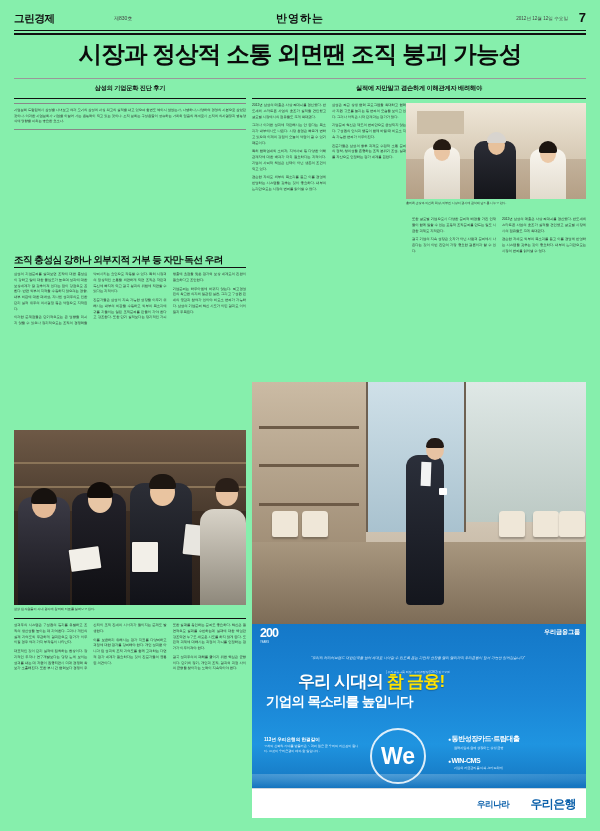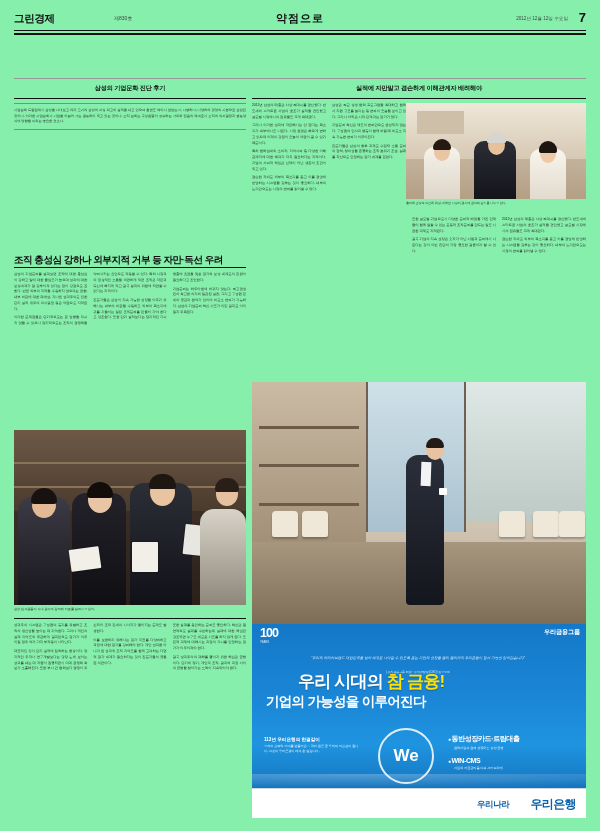--- a/index.html
+++ b/index.html
@@ -299,25 +299,25 @@
     text-shadow: 0 1px 1px rgba(0,0,0,.25);
     margin-left: 32px;
   }
   .ad-h1 .hl { color: #ffe200; }
   .ad-h2 {
     position: absolute; left: 14px; top: 69px;
     font-size: 13.5px; font-weight: bold; color: #fff;
     letter-spacing: -0.7px;
   }
   .ad-we {
-    position: absolute; left: 126px; top: 104px;
+    position: absolute; left: 118px; top: 104px;
     width: 56px; height: 56px; border-radius: 50%;
     border: 2px solid rgba(255,255,255,.85);
     display: flex; align-items: center; justify-content: center;
-    font-size: 17px; font-weight: bold; color: #fff;
+    font-size: 23px; font-weight: bold; color: #fff;
   }
   .ad-bullets {
     position: absolute; left: 196px; top: 110px; width: 134px;
     color: #fff;
   }
   .ad-bullets .b {
     font-size: 7px; font-weight: bold; letter-spacing: -0.4px;
     margin-bottom: 2px;
   }
   .ad-bullets .b:before { content: "● "; font-size: 5px; }
@@ -350,27 +350,28 @@
   }
 </style>
 </head>
 <body>
 
 <div class="page">
 
   <div class="masthead">
     <div class="mh-left">그린경제</div>
     <div class="mh-issue">제830호</div>
-    <div class="mh-center">약점으로</div>
+    <div class="mh-center">반영하는</div>
     <div class="mh-date">2012년 12월 12일 수요일</div>
     <div class="mh-page">7</div>
   </div>
   <div class="rule-top"></div>
   <div class="rule-top2"></div>
 
+  <div class="headline">시장과 정상적 소통 외면땐 조직 붕괴 가능성</div>
   <div class="rule-hl"></div>
 
   <div class="col-left">
     <div class="sub-title l1-title">삼성의 기업문화 진단 후기</div>
     <div class="l1-rule"></div>
     <div class="lead-box">
       <div class="body-text">기업문화 드림팀에서 삼성을 다녀보고 여러 모기의 삼성의 사상 최고의 실적을 내고 있으며 합변도 예이지 않았는가, 다행하다, 다양하여 경영의 기본으로 삼았던 것이다. 이러한 기업문화가 기업을 이끌어 가는 원동력이 되고 있는 것이다. 조직 문화는 구성원들이 공유하는 가치와 믿음의 체계로서 조직의 의사결정과 행동양식에 영향을 미치는 중요한 요소다.</div>
     </div>
   </div>
 
@@ -499,34 +500,34 @@
       <div class="man-shirt"></div>
       <div class="man-head"></div>
       <div class="man-hair"></div>
       <div class="cup"></div>
     </div>
   </div>
 
   <div class="ad">
     <div class="ad-top-label">우리금융그룹</div>
     <div class="ad-logo100">
-      <div class="num">100</div>
+      <div class="num">200</div>
       <div class="sub">YEARS</div>
     </div>
 
     <div style="position:absolute;left:0;top:24px;width:334px;">
       <div class="ad-quote">"우리의 커리어브랜드 대한민국을 넘어 세계로 나아갈 수 있도록 돕는
 기업의 성장을 멀리 멀리까지 우리은행이 앞서 가능성 있어갔습니다"</div>
       <div class="ad-quote-name" style="position:relative;top:22px;">| 우리금융그룹 회장 · 우리은행장 (CEO) 광고모델</div>
     </div>
 
     <div class="ad-h1">
       <span>우리 시대의 </span><span class="hl">참 금융!</span>
     </div>
-    <div class="ad-h2">기업의 가능성을 이루어진다</div>
+    <div class="ad-h2">기업의 목소리를 높입니다</div>
 
     <div class="ad-smallbox">
       <span class="big">113년 우리은행의 한결같이</span>
       <span>고객의 신뢰와 기대를 받들어온 노력의 힘은 곧 우리의 자신감이 됩니다. 그것이 우리은행이 해야 할 일입니다.</span>
     </div>
 
     <div class="ad-we">We</div>
 
     <div class="ad-bullets">
       <div class="b">동반성장카드·트림대출</div>

